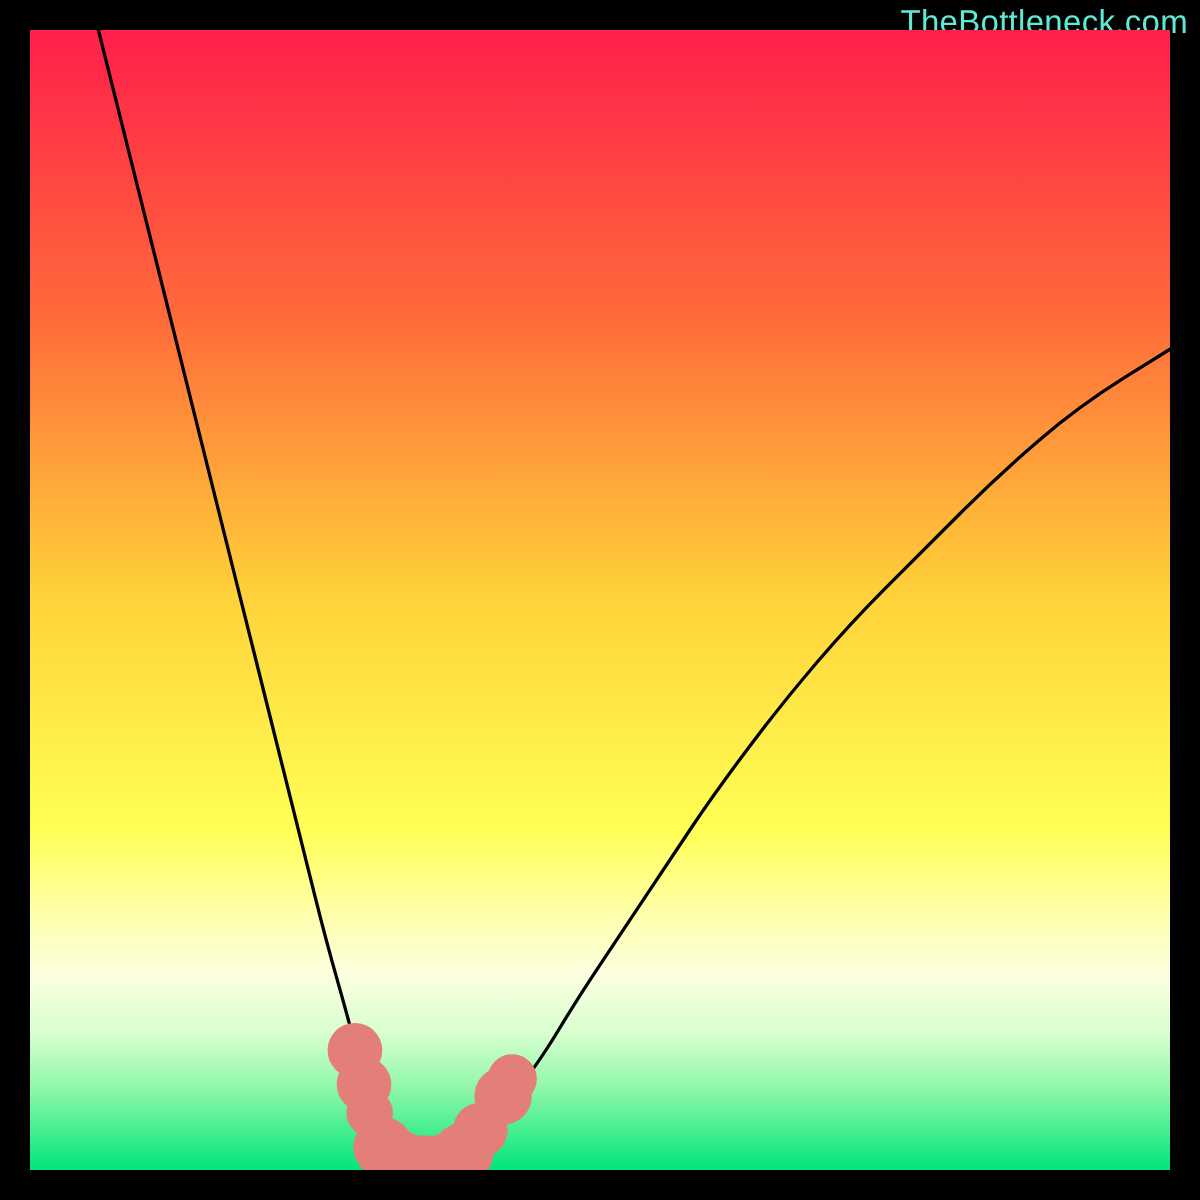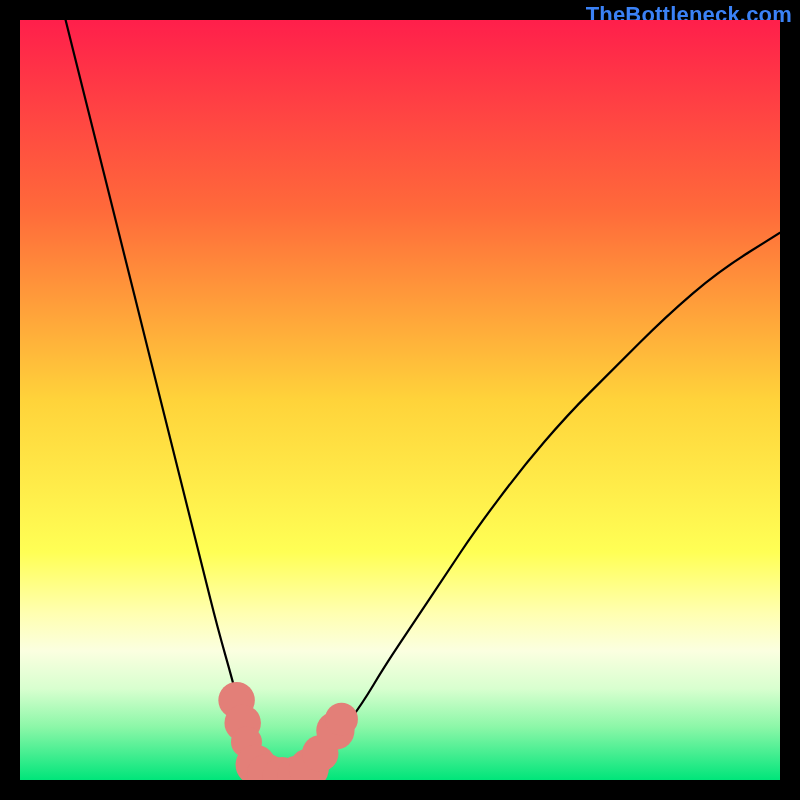--- a/index.html
+++ b/index.html
@@ -23,23 +23,23 @@
     position: absolute;
     left: 0;
     top: 0;
     width: 760px;
     height: 760px;
   }
   .watermark {
     position: absolute;
     top: 2px;
     right: 8px;
-    color: #3b82f6;
+    color: #5eead4;
     font-size: 22px;
-    font-weight: 700;
+    font-weight: 400;
     letter-spacing: 0.2px;
   }
   svg { display: block; }
 </style>
 </head>
 <body>
 
 <div class="watermark">TheBottleneck.com</div>
 
 <div class="frame">

